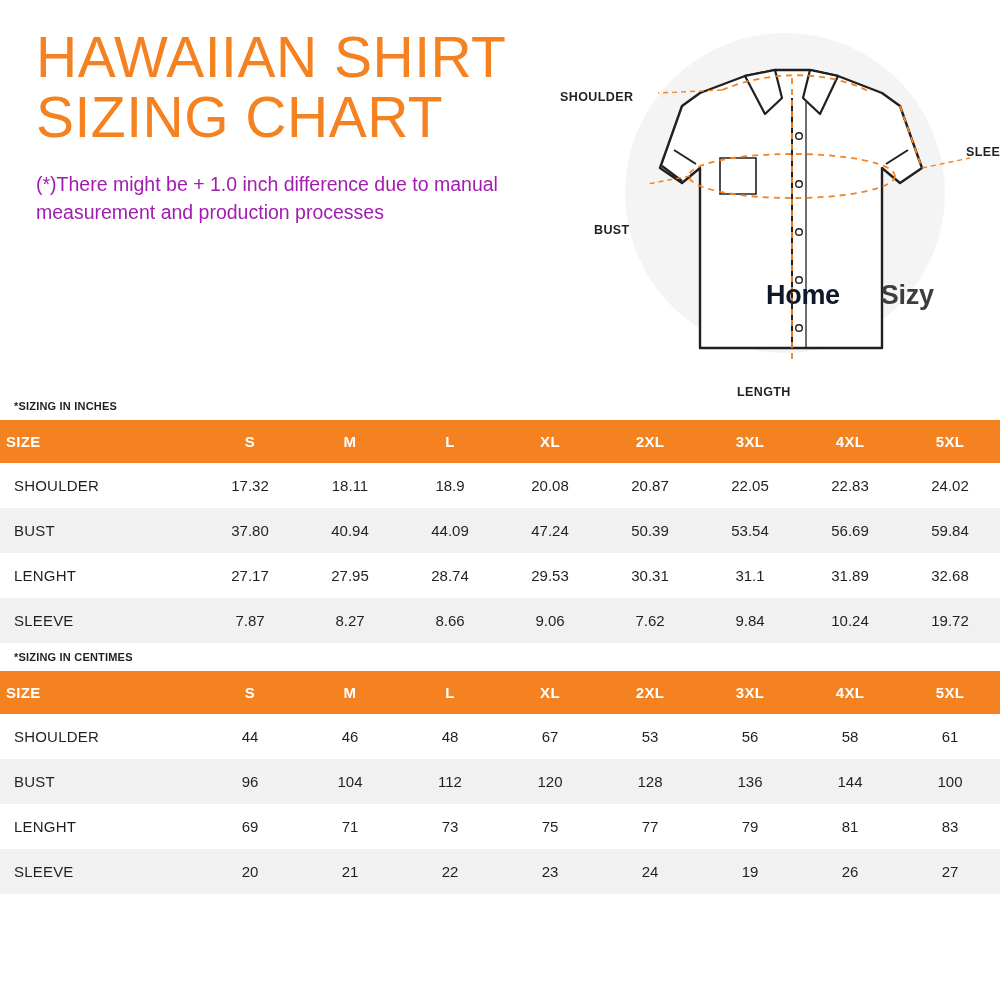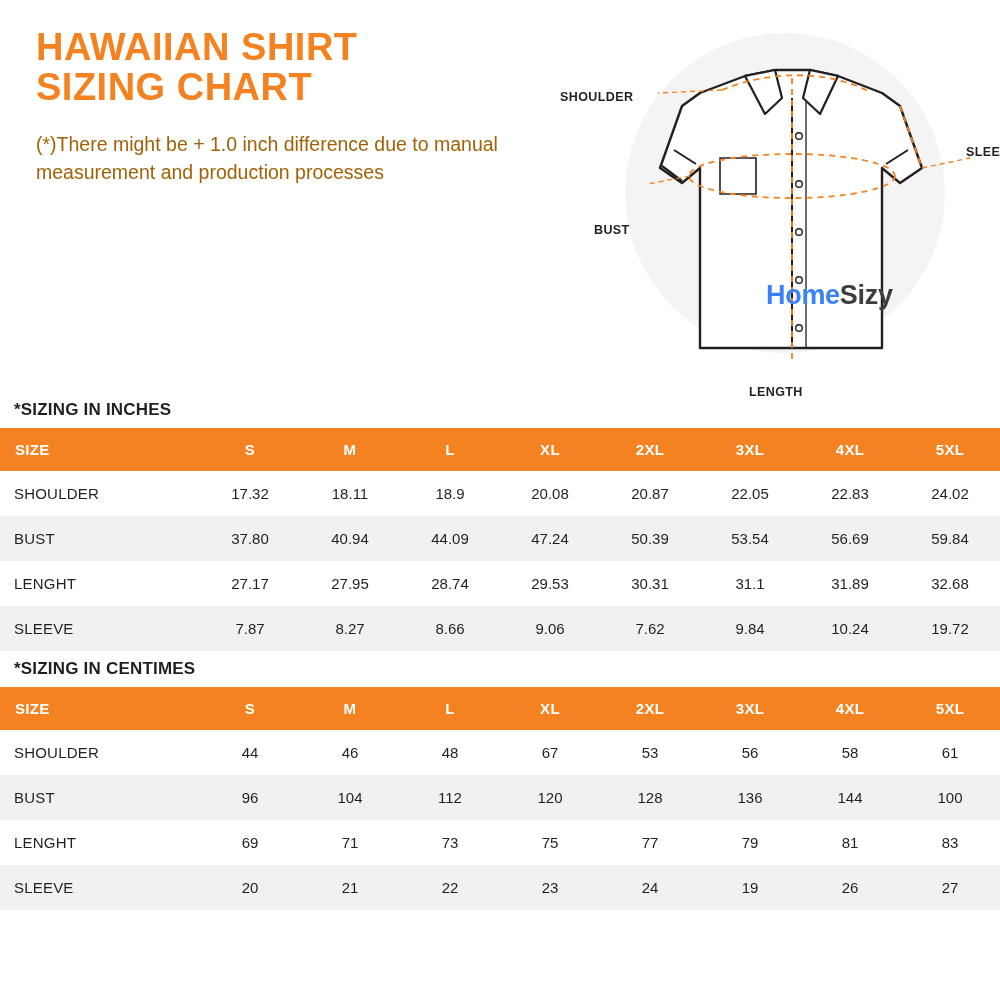--- a/index.html
+++ b/index.html
@@ -17,89 +17,89 @@
   }
 
   
   .header {
     position: relative;
     height: 400px;
     box-sizing: border-box;
     padding: 28px 0 0 36px;
   }
   .title {
-    font-size: 38px;
+    font-size: 57px;
     line-height: 1.05;
-    font-weight: bold;
+    font-weight: normal;
     color: #f58220;
     letter-spacing: 0.5px;
     text-transform: uppercase;
     max-width: 600px;
   }
   .title .line2 { display: block; }
   .subtitle {
     margin-top: 22px;
     font-size: 19.5px;
     line-height: 1.45;
-    color: #a16207;
+    color: #a21caf;
     max-width: 540px;
   }
 
   
   .illustration {
     position: absolute;
     top: 18px;
     right: 0;
     width: 430px;
     height: 400px;
   }
   .illustration svg { display: block; }
   .brand {
     position: absolute;
     left: 196px;
     top: 262px;
     font-size: 27px;
     font-weight: bold;
     letter-spacing: -0.3px;
   }
-  .brand .home { color: #3b82f6; }
-  .brand .sizy { color: #3d3d3d; }
+  .brand .home { color: #0f172a; }
+  .brand .sizy { color: #3d3d3d; margin-left: 41px; }
 
   .calloutlabel {
     position: absolute;
     font-size: 12.5px;
     font-weight: bold;
     color: #231f20;
     letter-spacing: 0.4px;
   }
 
   
   .section-title {
-    font-size: 17px;
+    font-size: 11px;
     font-weight: bold;
     margin: 0 0 8px 14px;
     letter-spacing: 0.2px;
   }
   table {
     width: 100%;
     border-collapse: collapse;
     table-layout: fixed;
   }
   thead th {
     background: #f58220;
     color: #ffffff;
     font-size: 15px;
     font-weight: bold;
     padding: 13px 0;
     text-align: center;
     letter-spacing: 0.3px;
   }
   thead th.first {
     text-align: left;
-    padding-left: 15px;
+    padding-left: 6px;
   }
   tbody td {
     font-size: 15px;
     padding: 14px 0;
     text-align: center;
     color: #231f20;
   }
   tbody td.first {
     text-align: left;
     padding-left: 14px;
@@ -159,21 +159,21 @@
       <path d="M330 88 L352 150" stroke="#f58220" stroke-width="1.8" stroke-dasharray="6 5" fill="none"></path>
 
       <path d="M152 72 L88 75" stroke="#f58220" stroke-width="1.4" stroke-dasharray="5 4" fill="none"></path>
       <path d="M352 150 L400 140" stroke="#f58220" stroke-width="1.4" stroke-dasharray="5 4" fill="none"></path>
       <path d="M120 158 L78 166" stroke="#f58220" stroke-width="1.4" stroke-dasharray="5 4" fill="none"></path>
     </svg>
 
     <div class="calloutlabel" style="left:-10px; top:72px;">SHOULDER</div>
     <div class="calloutlabel" style="left:396px; top:127px;">SLEEVES</div>
     <div class="calloutlabel" style="left:24px; top:205px;">BUST</div>
-    <div class="calloutlabel" style="left:179px; top:367px;">LENGTH</div>
+    <div class="calloutlabel" style="left:167px; top:367px;">LENGTH</div>
 
     <div class="brand">
       <span class="home">Home</span><span class="sizy">Sizy</span>
     </div>
   </div>
 </div>
 
 <div class="section-title">*SIZING IN INCHES</div>
 <div class="table-wrap">
   <table>

